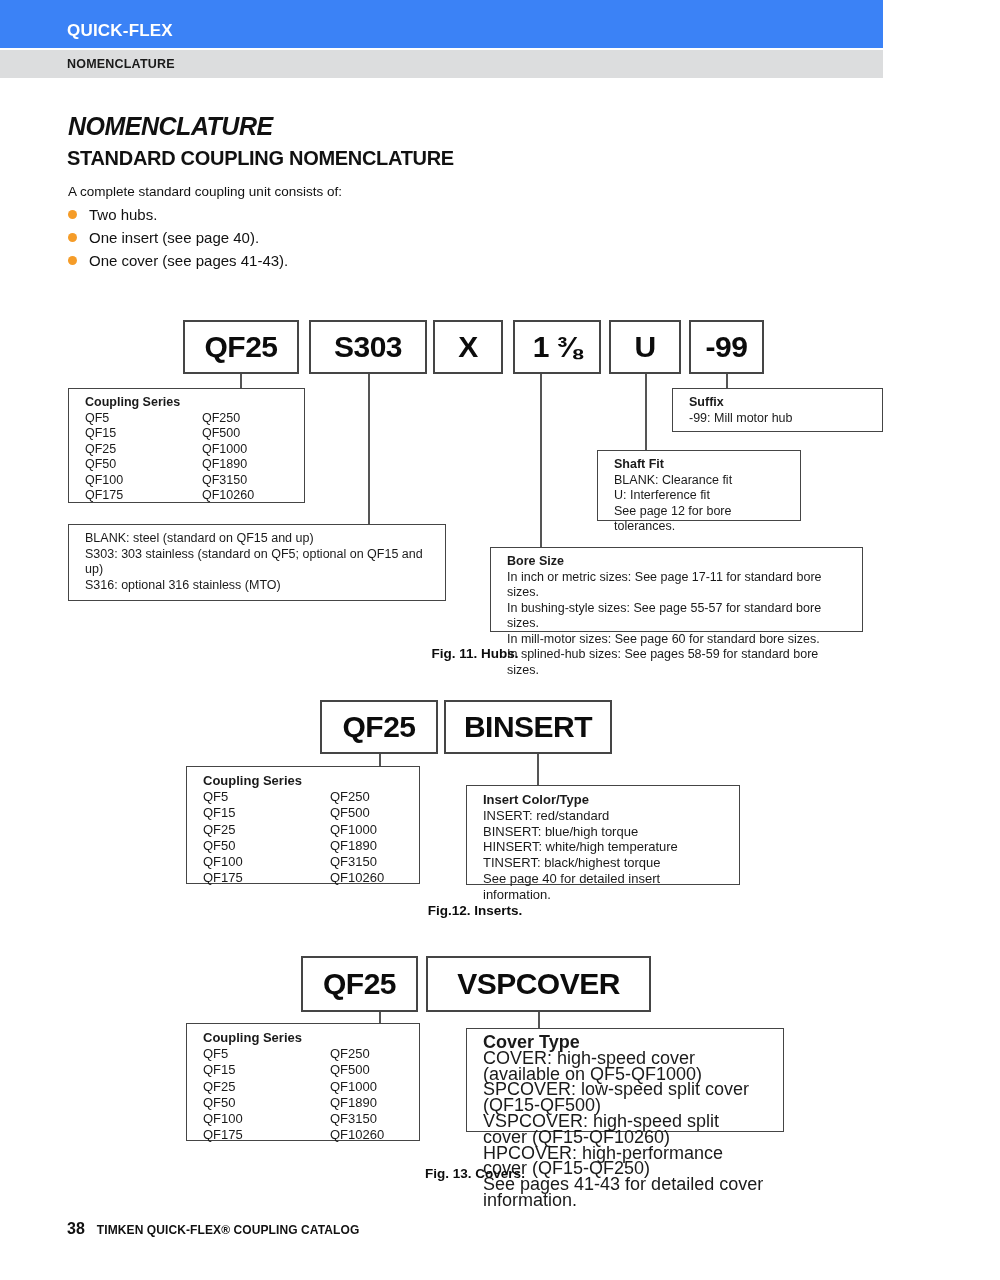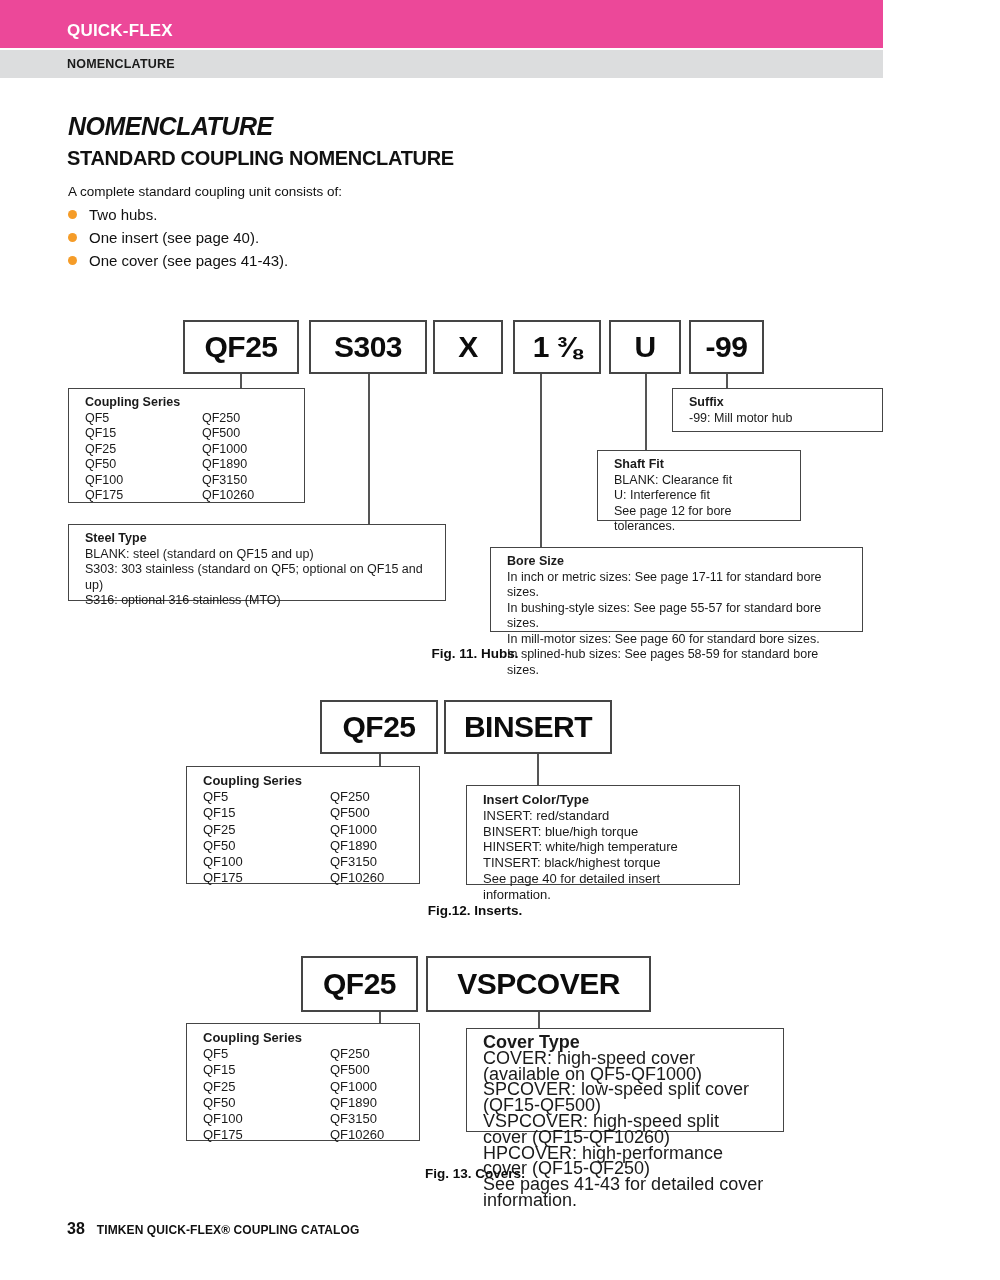--- a/index.html
+++ b/index.html
@@ -2,21 +2,21 @@
 <html><head>
 <meta charset="utf-8">
 <style>
   html,body { margin:0; padding:0; background:#ffffff; }
   .page {
     position:relative; width:1000px; height:1280px; background:#ffffff;
     font-family:"Liberation Sans", sans-serif; color:#111; overflow:hidden;
   }
   
   .bar-black {
-    position:absolute; left:0; top:0; width:883px; height:48px; background:#ec4899;
+    position:absolute; left:0; top:0; width:883px; height:48px; background:#3b82f6;
     display:flex; align-items:flex-end; padding:0 0 7px 67px; box-sizing:border-box;
   }
   .brand { color:#ffffff; font-weight:bold; font-size:17px; letter-spacing:0.2px; }
   .bar-gray {
     position:absolute; left:0; top:50px; width:883px; height:28px; background:#dcddde;
     display:flex; align-items:center; padding-left:67px; box-sizing:border-box;
   }
   .section-label { color:#1a1a1a; font-weight:bold; font-size:12.5px; letter-spacing:0.2px; }
 
   
@@ -129,21 +129,20 @@
   <div class="callout" style="left:597px; top:450px; width:204px; height:71px;">
     <div class="callout-title">Shaft Fit</div>
     <div>
         <div>BLANK: Clearance fit</div>
         <div>U: Interference fit</div>
         <div>See page 12 for bore tolerances.</div>
       </div>
   </div>
 
   <div class="callout" style="left:68px; top:524px; width:378px; height:77px;">
-    <div class="callout-title">Steel Type</div>
     <div>
         <div>BLANK: steel (standard on QF15 and up)</div>
         <div>S303: 303 stainless (standard on QF5; optional on QF15 and up)</div>
         <div>S316: optional 316 stainless (MTO)</div>
       </div>
   </div>
 
   <div class="callout" style="left:490px; top:547px; width:373px; height:85px;">
     <div class="callout-title">Bore Size</div>
     <div>

